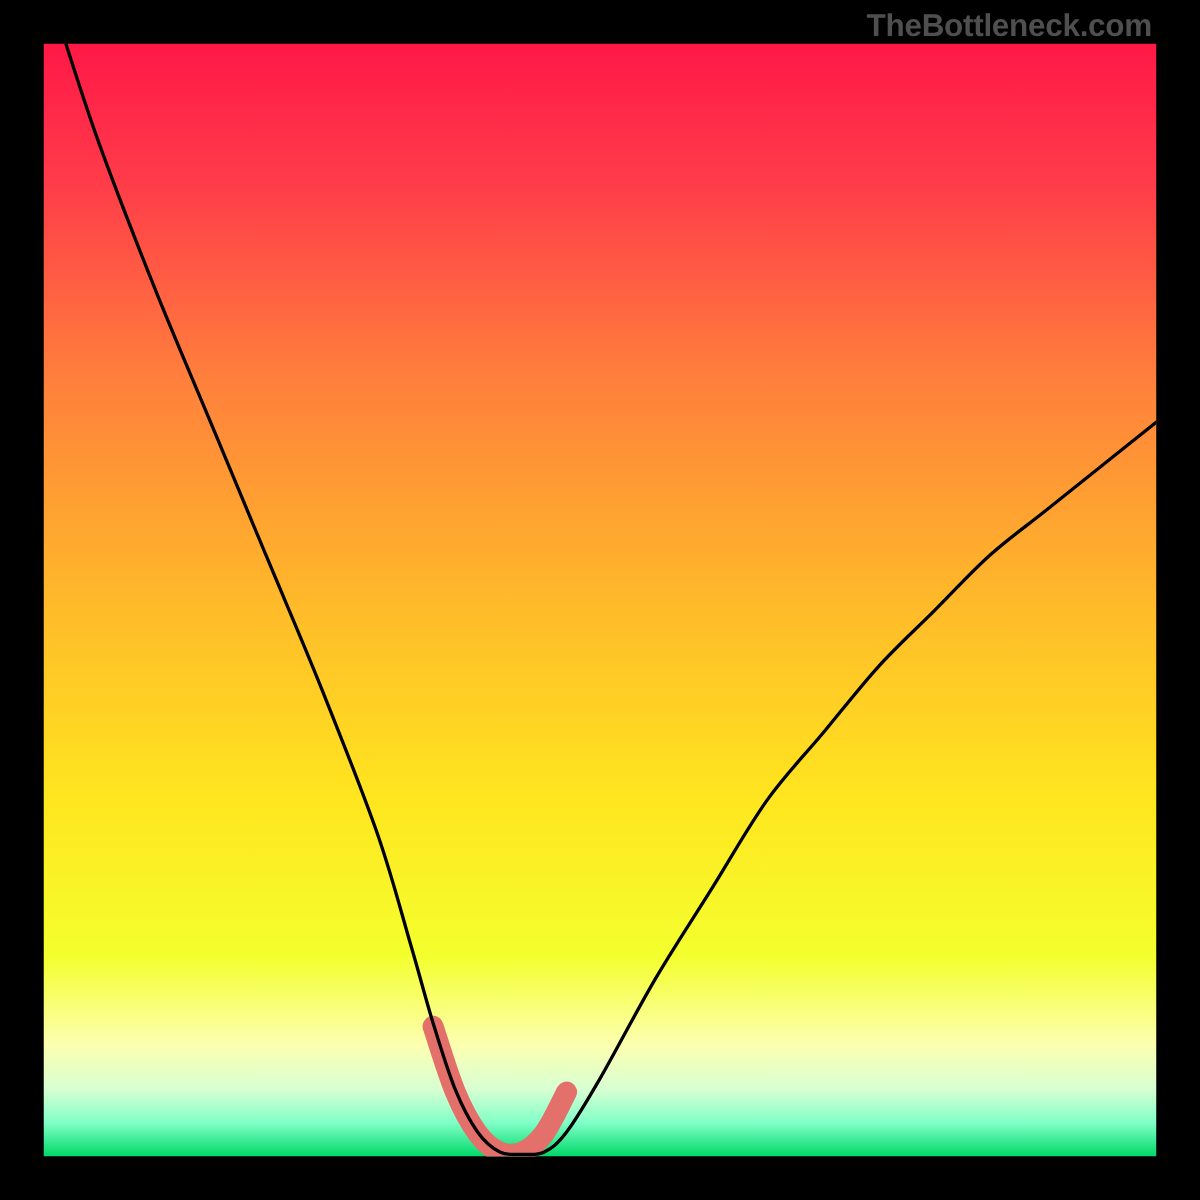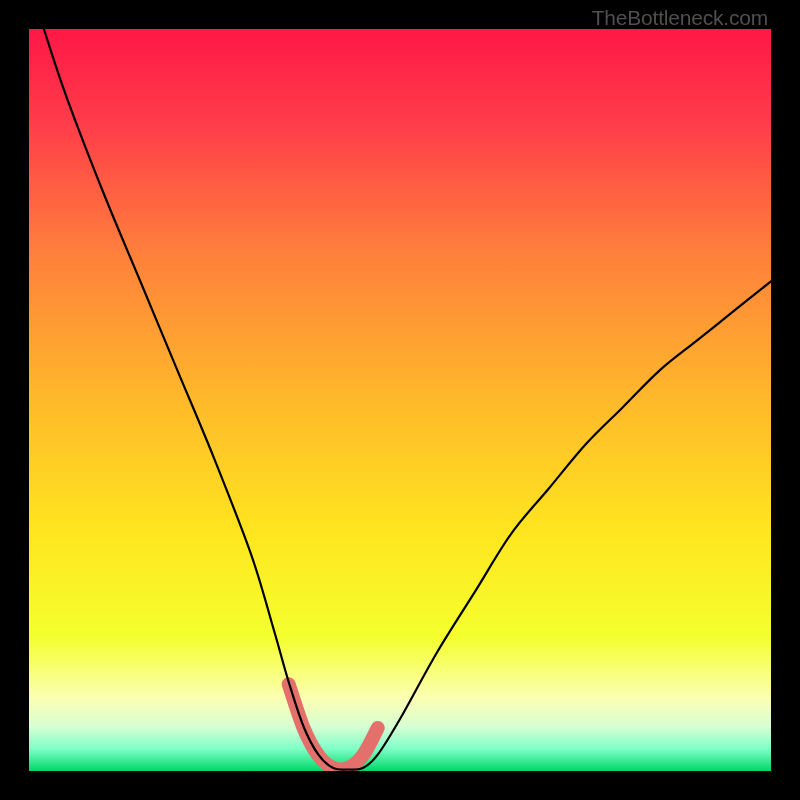--- a/index.html
+++ b/index.html
@@ -23,21 +23,21 @@
     top: 29px;
     width: 742px;
     height: 742px;
   }
   .watermark {
     position: absolute;
     top: 6px;
     right: 32px;
     color: #4f4f4f;
     font-size: 21px;
-    font-weight: 400;
+    font-weight: 700;
     letter-spacing: -0.2px;
     z-index: 30;
   }
   svg {
     display: block;
   }
 </style>
 </head>
 <body>
 

